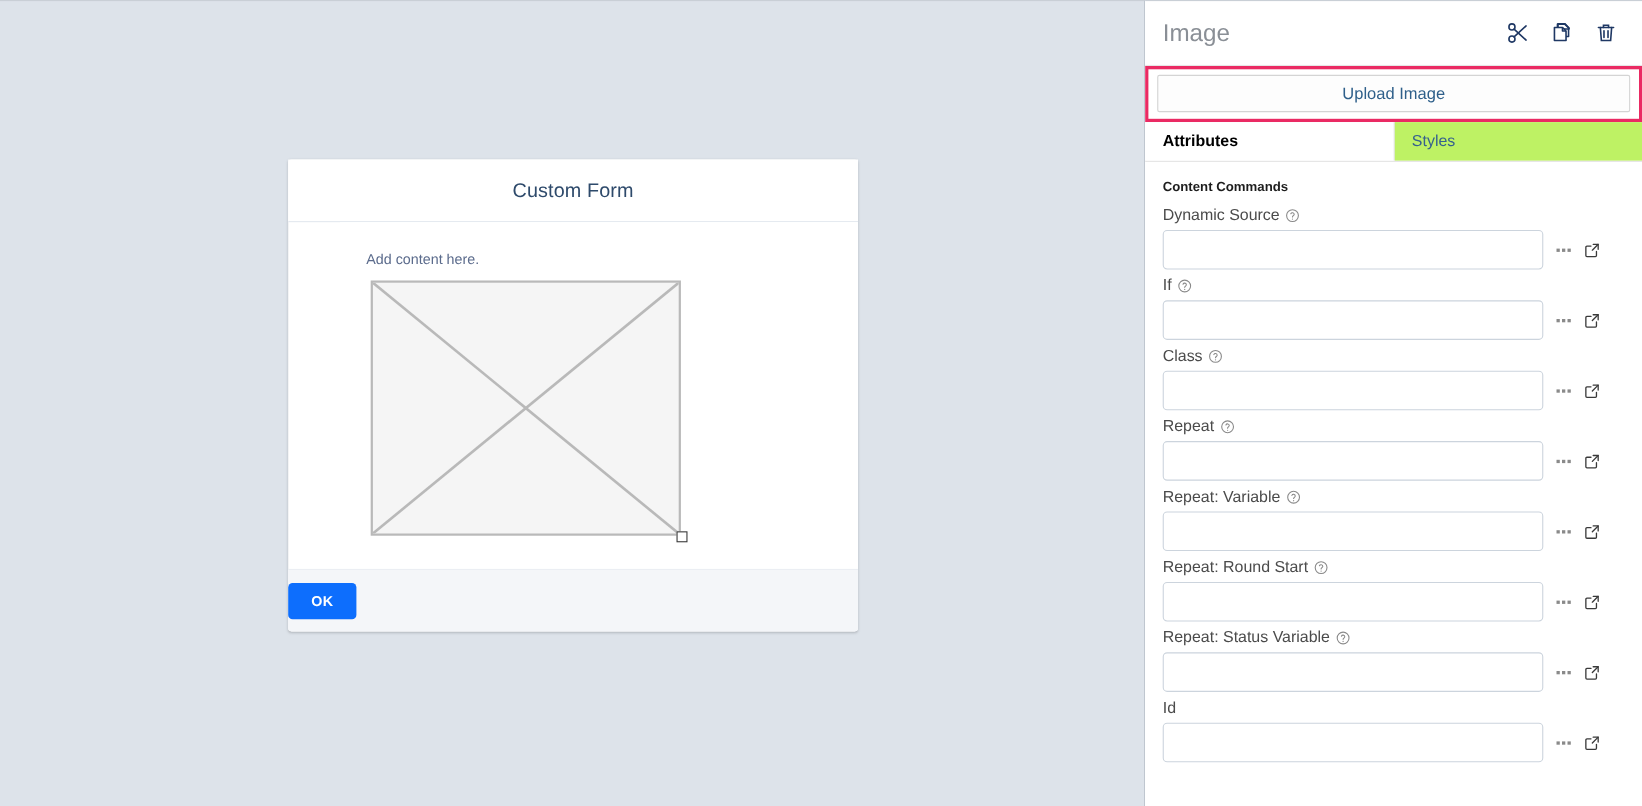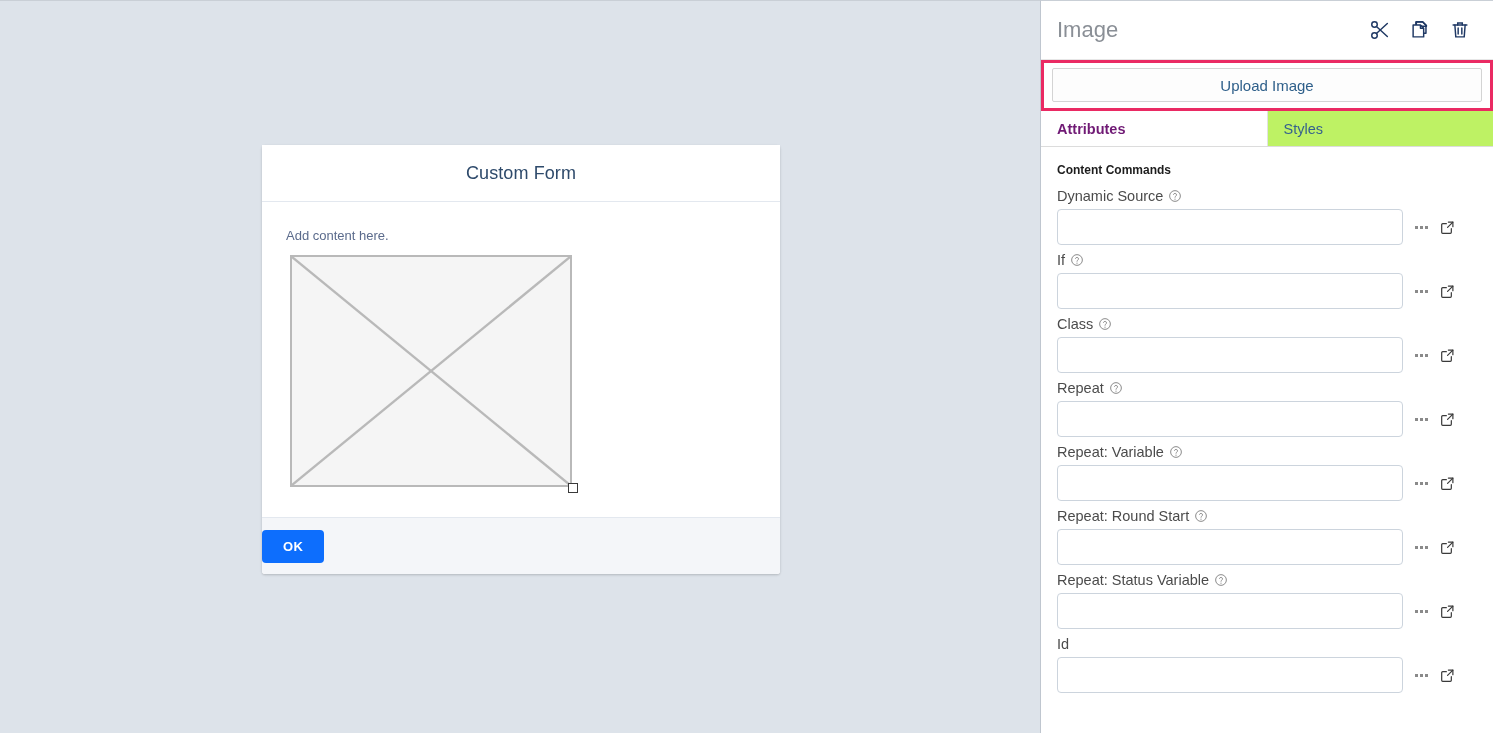--- a/index.html
+++ b/index.html
@@ -53,20 +53,21 @@
     font-size: 18px;
     color: #2e4a6b;
     font-weight: 400;
     letter-spacing: 0.1px;
   }
 
   .dialog-body {
     background: #ffffff;
     padding: 26px 24px 30px 24px;
     min-height: 272px;
+    margin-left: 47px;
   }
 
   .body-hint {
     font-size: 13px;
     color: #5b6b8c;
     margin-bottom: 12px;
     padding-left: 0px;
   }
 
   .img-placeholder-wrap {
@@ -203,21 +204,21 @@
     padding-left: 16px;
     font-size: 14.5px;
     cursor: pointer;
     background: #bef264;
     color: #36618e;
     border-right: 1px solid #e2e2e2;
   }
 
   .tab.active {
     background: #ffffff;
-    color: #701a75;
+    color: #000000;
     font-weight: bold;
   }
 
   .tab:last-child { border-right: none; }
 
   .panel-body {
     flex: 1 1 auto;
     overflow: hidden;
     padding: 16px 0 0 0;
   }

